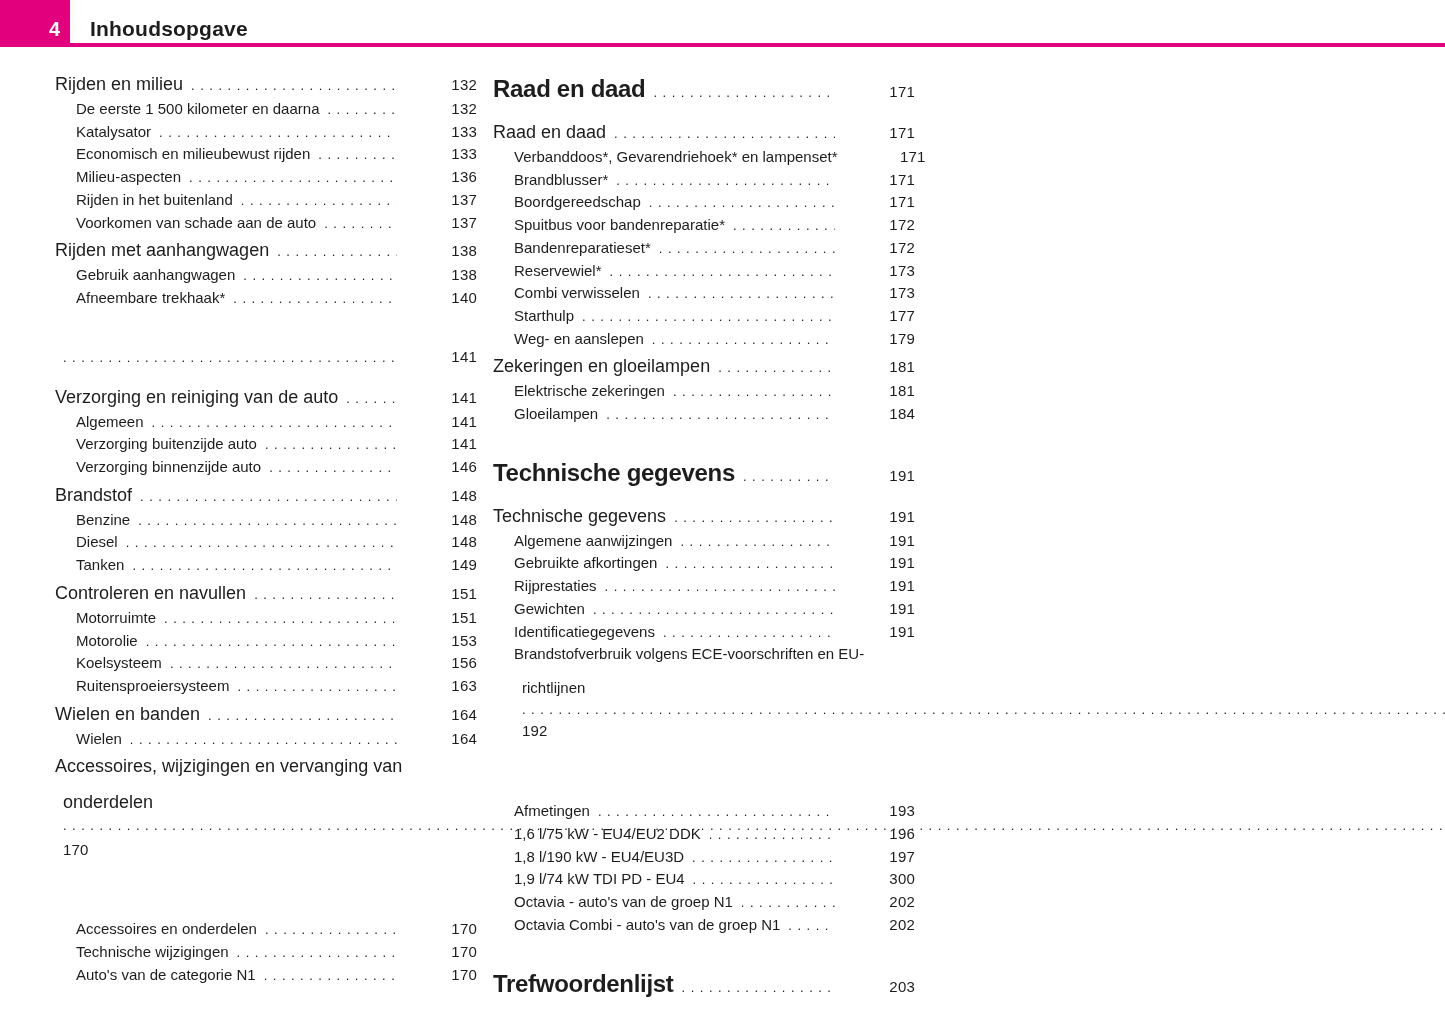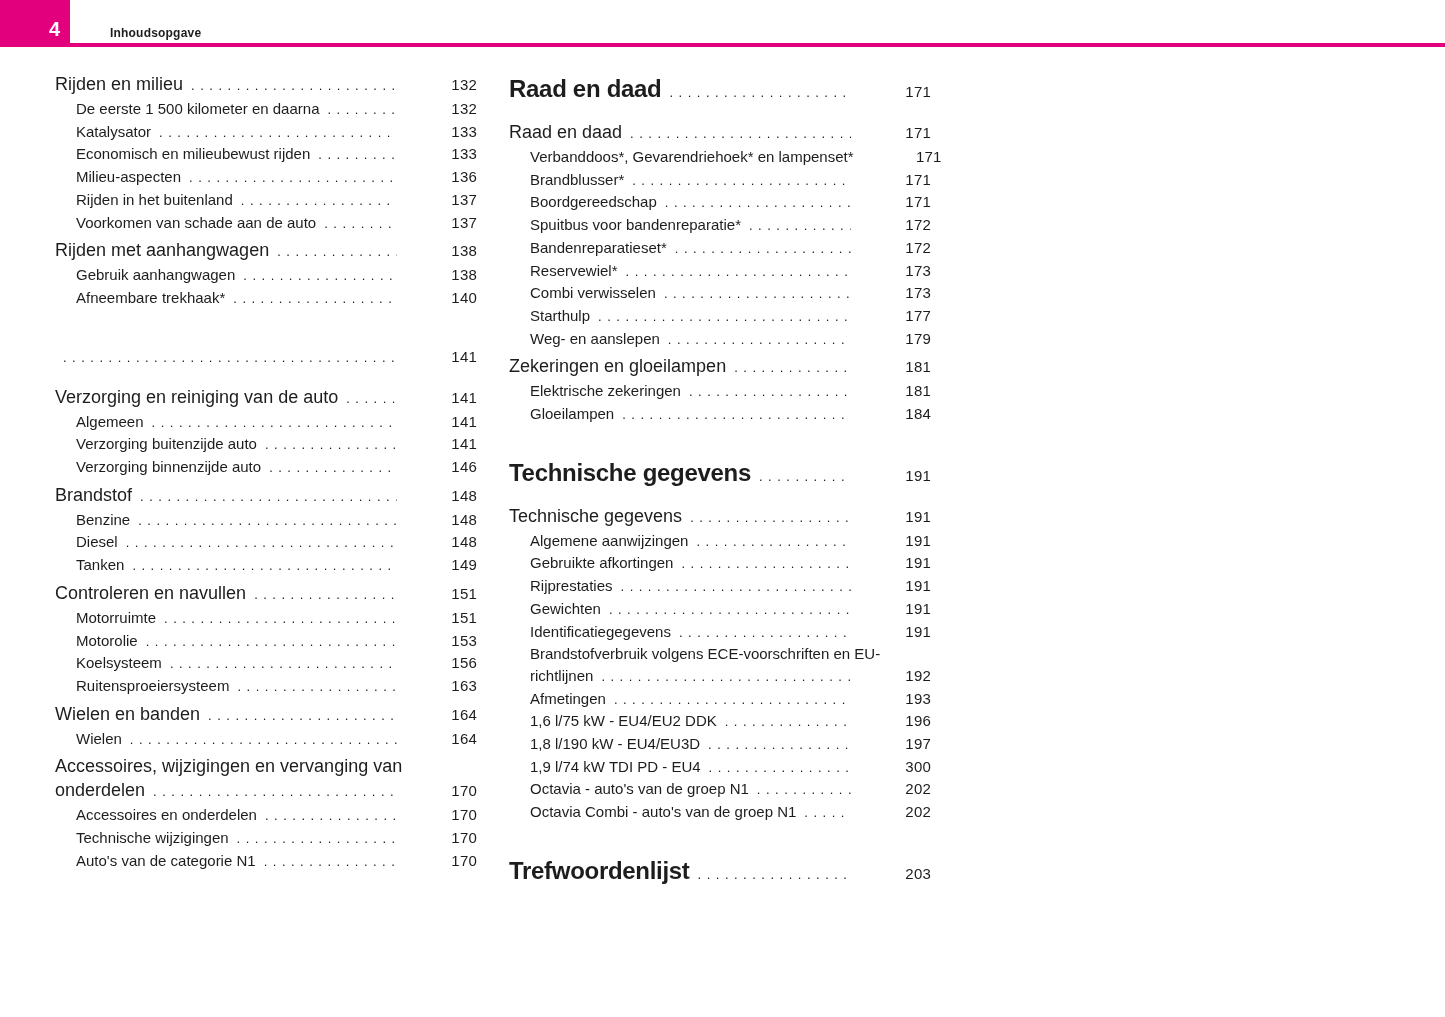--- a/index.html
+++ b/index.html
@@ -18,35 +18,35 @@
     display:flex; align-items:flex-end; justify-content:flex-end;
     padding:0 10px 4px 0; font-size:20px; font-weight:700; line-height:1;
   }
   .rule {
     position:absolute; left:0; top:43px; width:100%; height:4px;
     background:var(--accent);
   }
   .htitle {
     position:absolute; left:90px; top:0; height:43px;
     display:flex; align-items:flex-end; padding-bottom:4px;
-    font-size:12px; font-weight:700; letter-spacing:.2px; line-height:1;margin-left:20px;
+    font-size:21px; font-weight:700; letter-spacing:.2px; line-height:1;
   }
 
   
-  .content { display:flex; gap:32px; padding:25px 0 0 55px; }
+  .content { display:flex; gap:16px; padding:25px 0 0 55px; }
   .col { width:422px; }
   .col > :first-child { margin-top:0; }
 
   .row { display:flex; align-items:baseline; }
   .label { white-space:nowrap; }
 
   .chapter { margin:30px 0 10px 0; font-size:24px; font-weight:700; line-height:34px; letter-spacing:-.3px; }
   .section { margin-top:4px; font-size:18px; line-height:24px; }
   .sub     { padding-left:21px; font-size:15px; line-height:21.7px; }
-  .row.cont { margin-top:0; }
+  .row.cont { margin-top:12px;flex-direction:column; }
 
   .line1 {  }
 
   .dots {
     flex:1 1 auto; min-width:0; overflow:hidden; white-space:nowrap;
     margin-left:8px; font-size:13px; font-weight:400; letter-spacing:0;
   }
   .dots::after {
     letter-spacing:5.5px;
     content:"........................................................................................................................................................";

